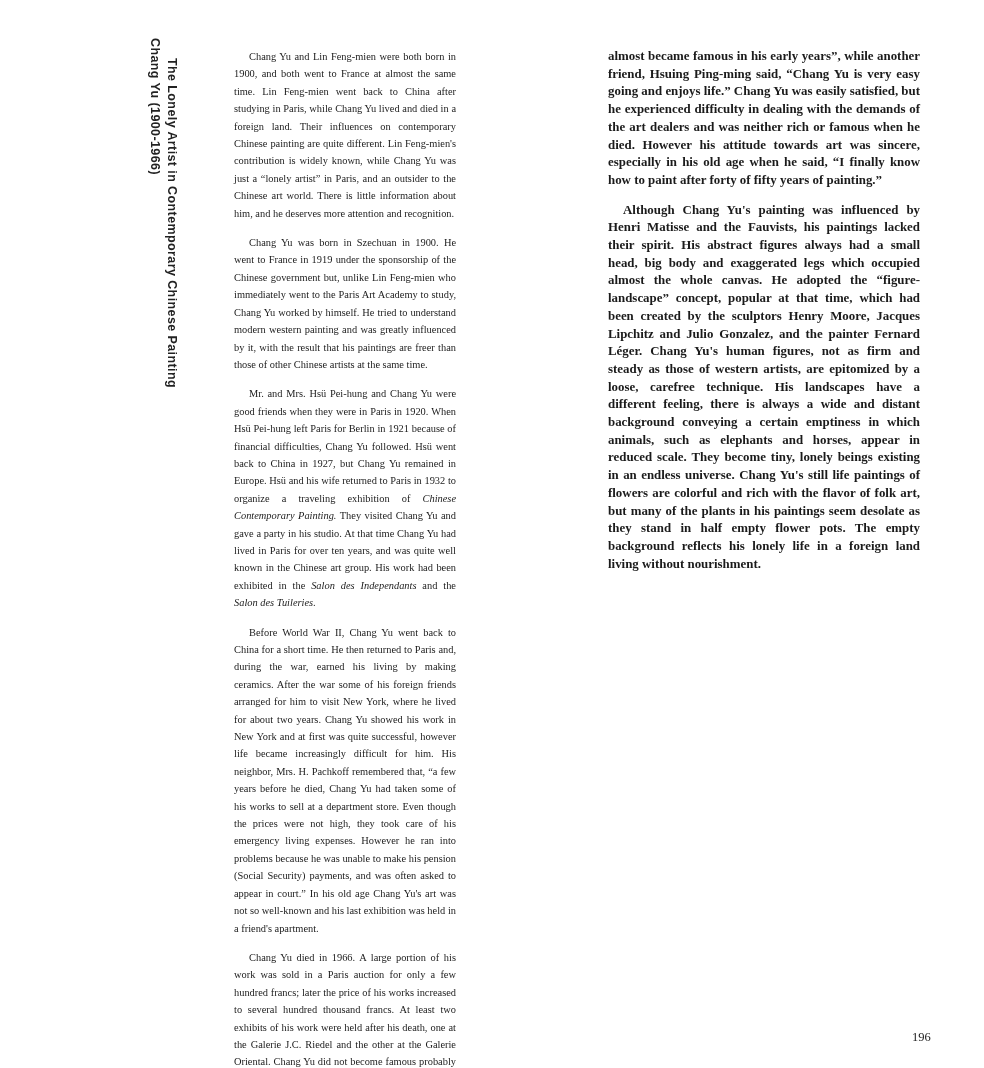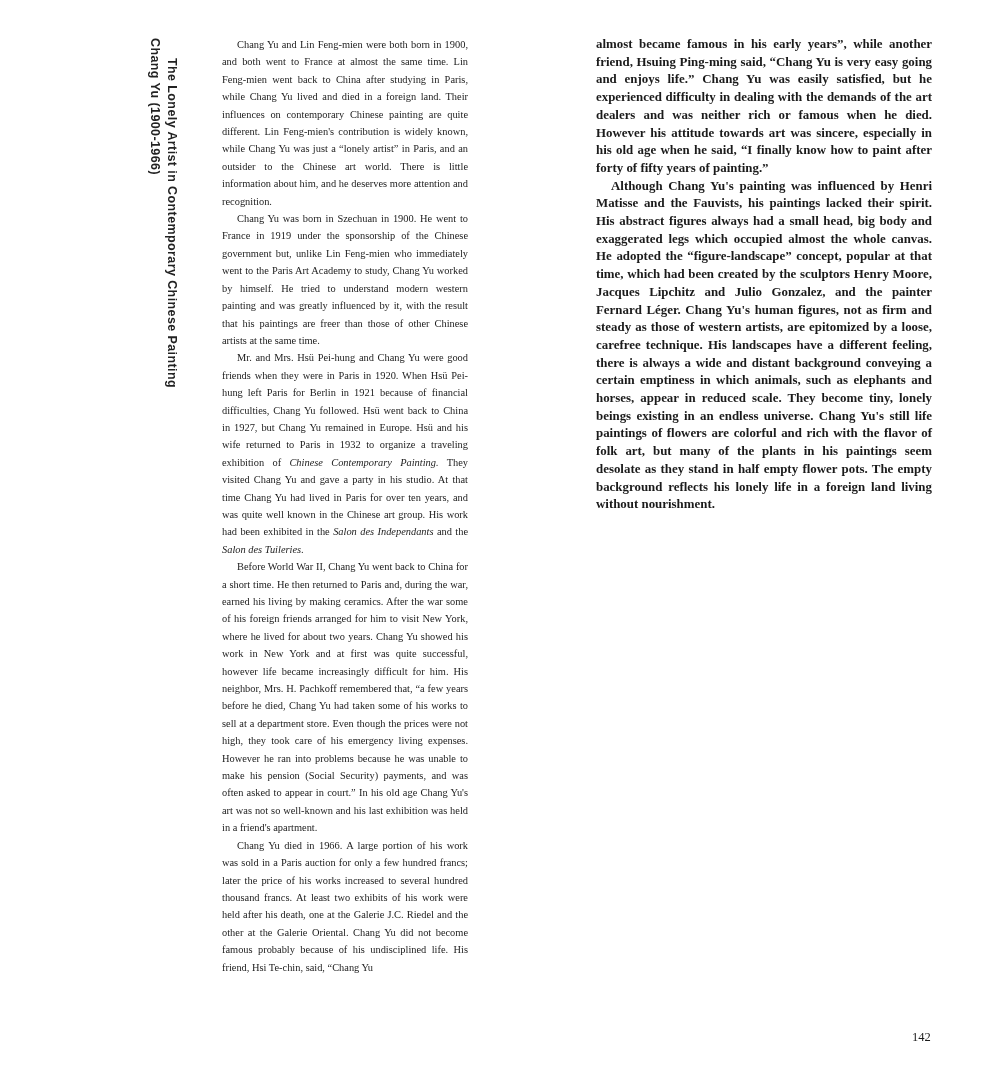--- a/index.html
+++ b/index.html
@@ -50,21 +50,21 @@
     line-height: 17.4px;
   }
   .col-right {
     left: 596px;
     width: 336px;
     font-size: 12.9px;
     line-height: 17.7px;
     font-weight: bold;
   }
   .col p {
-    margin: 0;
+    margin: 12px;
     text-indent: 15px;
   }
   .col p.no-indent { text-indent: 0; }
   .col .italic { font-style: italic; }
 
   .page-number {
     position: absolute;
     left: 912px;
     top: 1030px;
     font-size: 12.5px;
@@ -88,15 +88,15 @@
       <p><span>Mr. and Mrs. Hsü Pei-hung and Chang Yu were good friends when they were in Paris in 1920. When Hsü Pei-hung left Paris for Berlin in 1921 because of financial difficulties, Chang Yu followed. Hsü went back to China in 1927, but Chang Yu remained in Europe. Hsü and his wife returned to Paris in 1932 to organize a traveling exhibition of </span><span class="italic">Chinese Contemporary Painting.</span><span> They visited Chang Yu and gave a party in his studio. At that time Chang Yu had lived in Paris for over ten years, and was quite well known in the Chinese art group. His work had been exhibited in the </span><span class="italic">Salon des Independants</span><span> and the </span><span class="italic">Salon des Tuileries</span><span>.</span></p>
       <p><span>Before World War II, Chang Yu went back to China for a short time. He then returned to Paris and, during the war, earned his living by making ceramics. After the war some of his foreign friends arranged for him to visit New York, where he lived for about two years. Chang Yu showed his work in New York and at first was quite successful, however life became increasingly difficult for him. His neighbor, Mrs. H. Pachkoff remembered that, “a few years before he died, Chang Yu had taken some of his works to sell at a department store. Even though the prices were not high, they took care of his emergency living expenses. However he ran into problems because he was unable to make his pension (Social Security) payments, and was often asked to appear in court.” In his old age Chang Yu's art was not so well-known and his last exhibition was held in a friend's apartment.</span></p>
       <p><span>Chang Yu died in 1966. A large portion of his work was sold in a Paris auction for only a few hundred francs; later the price of his works increased to several hundred thousand francs. At least two exhibits of his work were held after his death, one at the Galerie J.C. Riedel and the other at the Galerie Oriental. Chang Yu did not become famous probably because of his undisciplined life. His friend, Hsi Te-chin, said, “Chang Yu</span></p>
     </div>
 
   <div class="col col-right">
       <p class="no-indent"><span>almost became famous in his early years”, while another friend, Hsuing Ping-ming said, “Chang Yu is very easy going and enjoys life.” Chang Yu was easily satisfied, but he experienced difficulty in dealing with the demands of the art dealers and was neither rich or famous when he died. However his attitude towards art was sincere, especially in his old age when he said, “I finally know how to paint after forty of fifty years of painting.”</span></p>
       <p><span>Although Chang Yu's painting was influenced by Henri Matisse and the Fauvists, his paintings lacked their spirit. His abstract figures always had a small head, big body and exaggerated legs which occupied almost the whole canvas. He adopted the “figure-landscape” concept, popular at that time, which had been created by the sculptors Henry Moore, Jacques Lipchitz and Julio Gonzalez, and the painter Fernard Léger. Chang Yu's human figures, not as firm and steady as those of western artists, are epitomized by a loose, carefree technique. His landscapes have a different feeling, there is always a wide and distant background conveying a certain emptiness in which animals, such as elephants and horses, appear in reduced scale. They become tiny, lonely beings existing in an endless universe. Chang Yu's still life paintings of flowers are colorful and rich with the flavor of folk art, but many of the plants in his paintings seem desolate as they stand in half empty flower pots. The empty background reflects his lonely life in a foreign land living without nourishment.</span></p>
     </div>
 
-  <div class="page-number">142</div>
+  <div class="page-number">196</div>
 
 </div>
 
 </body></html>

